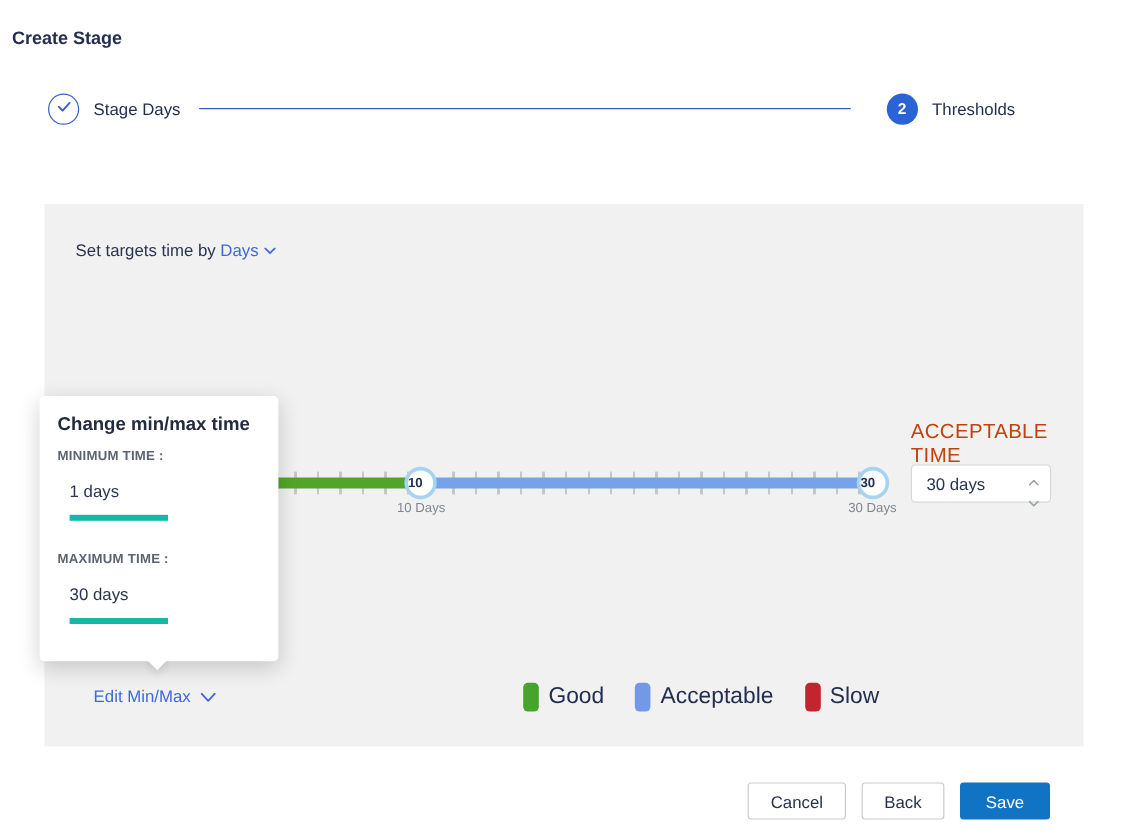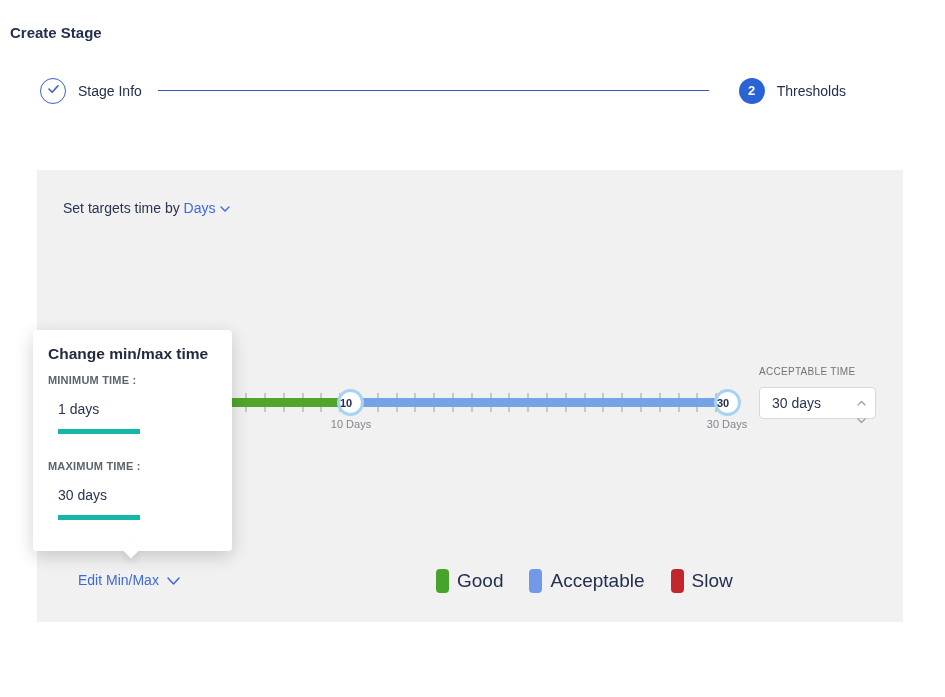--- a/index.html
+++ b/index.html
@@ -41,21 +41,21 @@
     background:#ffffff; border:3px solid #a6d3f1; display:flex; align-items:center; 
     font-size:11px; font-weight:bold; color:#232f4e; z-index:3; cursor:grab; }
   .handle.min { left:300px; }
   .handle.max { left:677px; }
   .handle-label { position:absolute; top:248px; width:80px; text-align:center;
     font-size:11px; color:#80858e; }
   .handle-label.min { left:274px; }
   .handle-label.max { left:650px; }
 
   
-  .acc-label { position:absolute; left:722px; top:196px; font-size:10px; color:#737373; letter-spacing:0.3px; }
+  .acc-label { position:absolute; left:722px; top:180px; font-size:17px; color:#c2410c; letter-spacing:0.3px; }
   .acc-input { position:absolute; left:722px; top:217px; width:117px; height:32px;
     background:#ffffff; border:1px solid #d8d8d8; border-radius:4px; }
   .acc-input .val { position:absolute; left:12px; top:7px; font-size:14px; color:#29344f; }
   .spinner { position:absolute; right:8px; top:4px; width:12px; height:24px;
     display:flex; flex-direction:column; align-items:center; justify-content:space-between; cursor:pointer; }
 
   
   .edit-minmax { position:absolute; left:41px; top:402px; font-size:14px; color:#3e68de;
     display:flex; align-items:center; gap:8px; cursor:pointer; }
   .legend { position:absolute; left:399px; top:399px; display:flex; align-items:center; gap:26px; }
@@ -97,21 +97,21 @@
   <div class="page-title">Create Stage</div>
 
   <div class="stepper">
     <div class="step-circle complete">
       <span>
         <svg width="17" height="17" viewBox="0 0 17 17" fill="none">
           <polyline points="4,9 7.2,12.2 13,5.8" stroke="#3a60c8" stroke-width="1.6" stroke-linecap="round" stroke-linejoin="round"></polyline>
         </svg>
       </span>
     </div>
-    <span class="step-label">Stage Info</span>
+    <span class="step-label">Stage Days</span>
     <div class="step-line"></div>
     <div class="step-circle active">
       <span>2</span>
     </div>
     <span class="step-label right">Thresholds</span>
   </div>
 
 
   <div class="panel">
 
@@ -177,14 +177,19 @@
 
   <div class="popover">
     <div class="pop-title">Change min/max time</div>
     <div class="pop-field-label min">MINIMUM TIME :</div>
     <input class="pop-input min" value="1 days" style="">
     <div class="pop-field-label max">MAXIMUM TIME :</div>
     <input class="pop-input max" value="30 days" style="">
     <div class="tail"></div>
   </div>
 
+  <div class="footer">
+    <button class="btn ghost">Cancel</button>
+    <button class="btn ghost">Back</button>
+    <button class="btn primary">Save</button>
+  </div>
 
 </div>
 
 </body></html>

